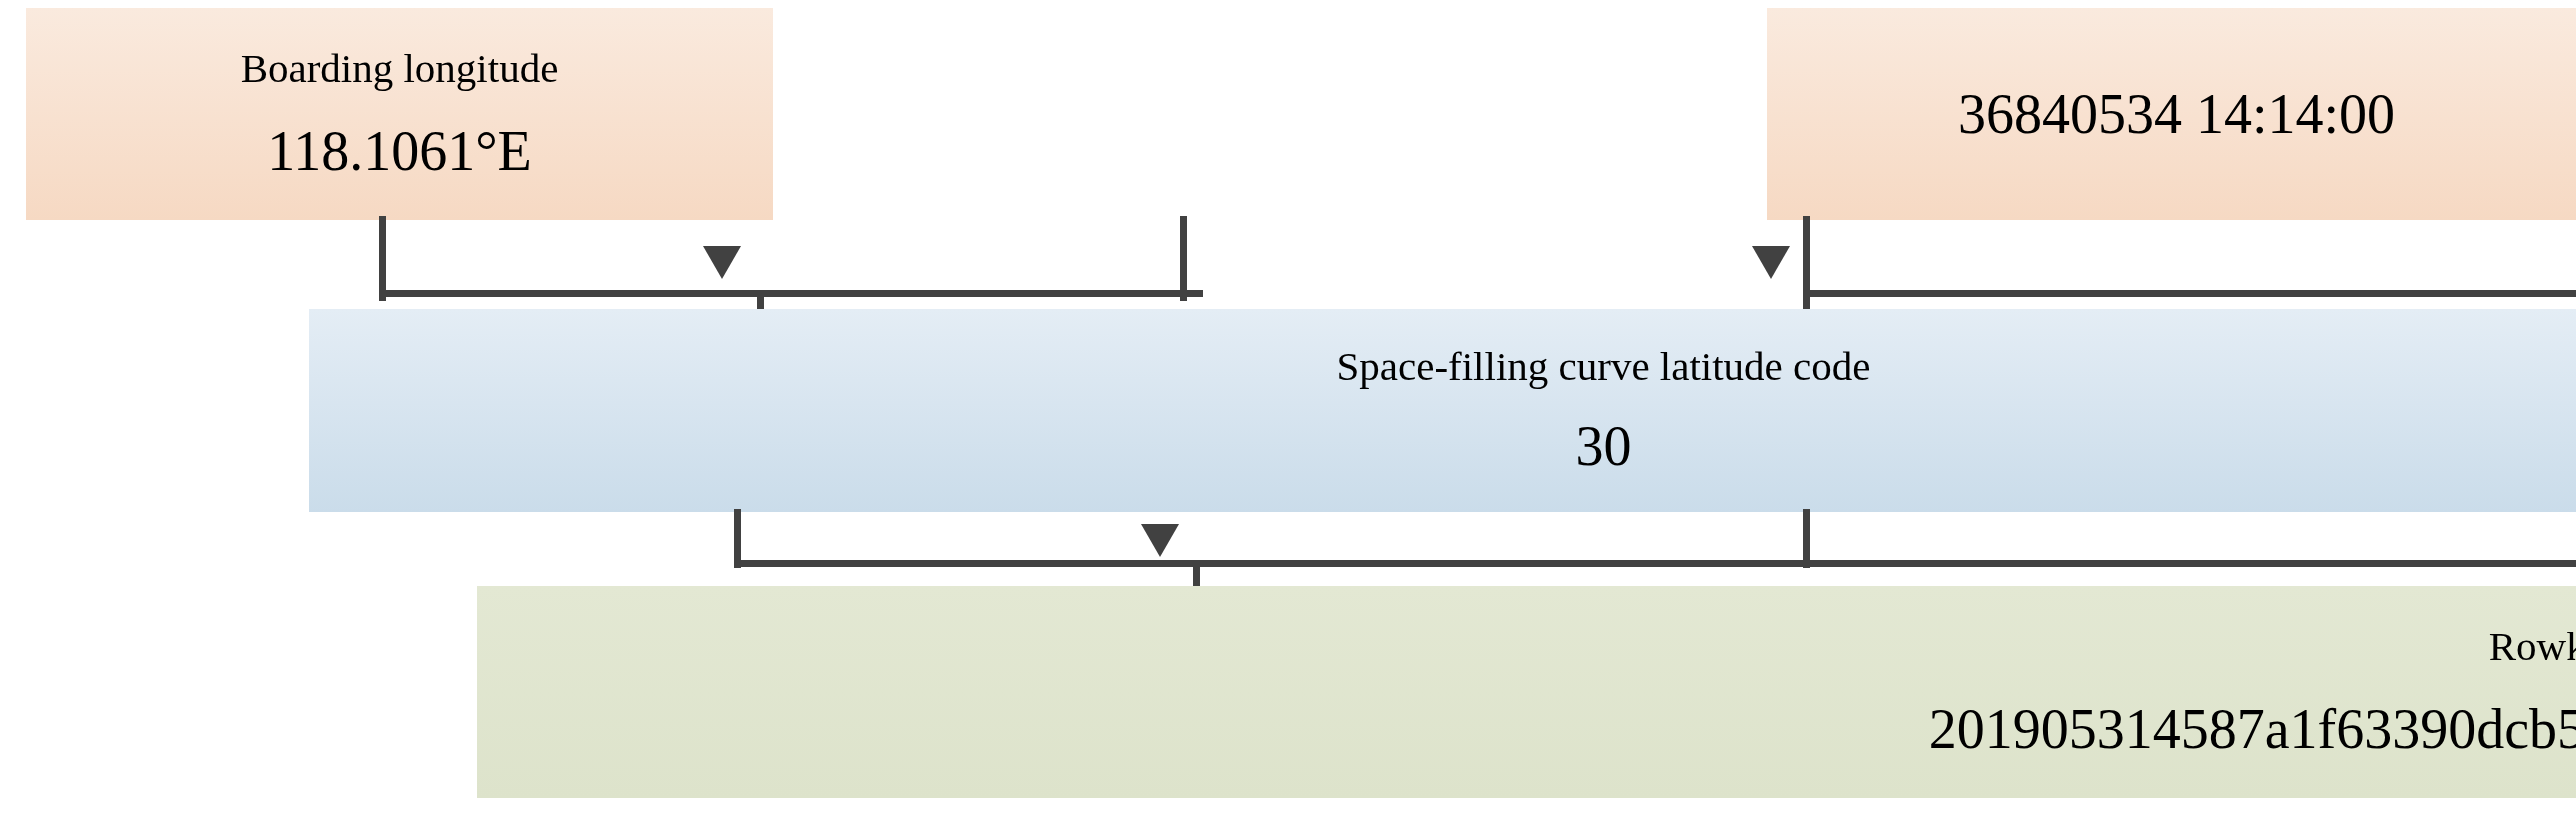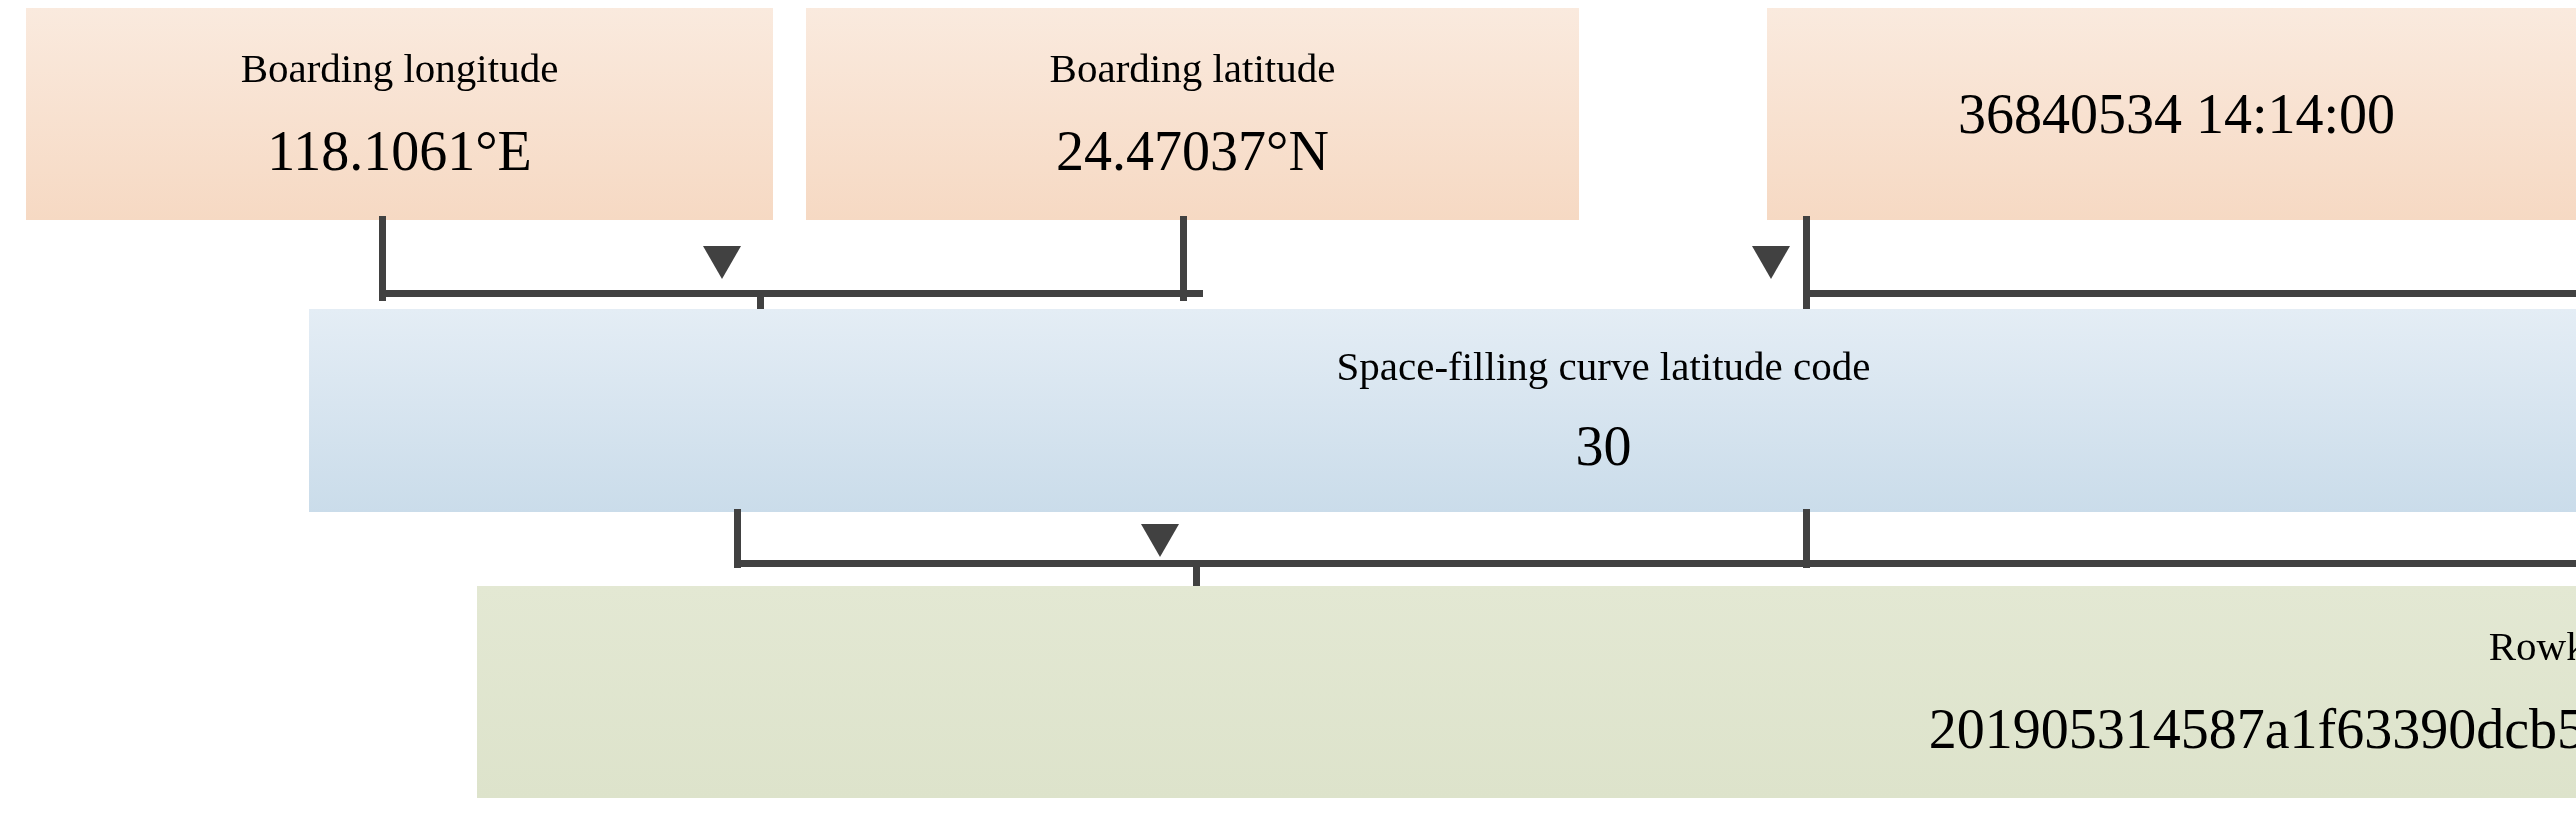--- a/index.html
+++ b/index.html
@@ -26,24 +26,20 @@
 </head>
 <body>
 
 <div class="stage">
 
   <div class="node peach" style="left: 26px; top: 8.1px; width: 747px; height: 212px;">
     <div class="title">Boarding longitude</div>
     <div class="value">118.1061°E</div>
   </div>
 
-  <div class="node peach" style="left: 806px; top: 8.1px; width: 773px; height: 212px;">
-    <div class="title">Boarding latitude</div>
-    <div class="value">24.47037°N</div>
-  </div>
 
   <div class="node peach" style="left: 1767px; top: 8.1px; width: 819px; height: 212px;">
     <div class="value">36840534  14:14:00</div>
   </div>
 
   <div class="v" style="left: 379px; top: 216px; height: 85px; width: 7px;"></div>
   <div class="v" style="left: 1180px; top: 216px; height: 85px; width: 7px;"></div>
   <div class="h" style="left: 379px; top: 290px; width: 824px; height: 7px;"></div>
   <div class="v" style="left: 757px; top: 290px; height: 39px; width: 7px;"></div>
   <div class="arrow-down" style="left: 703px; top: 246px;"></div>

